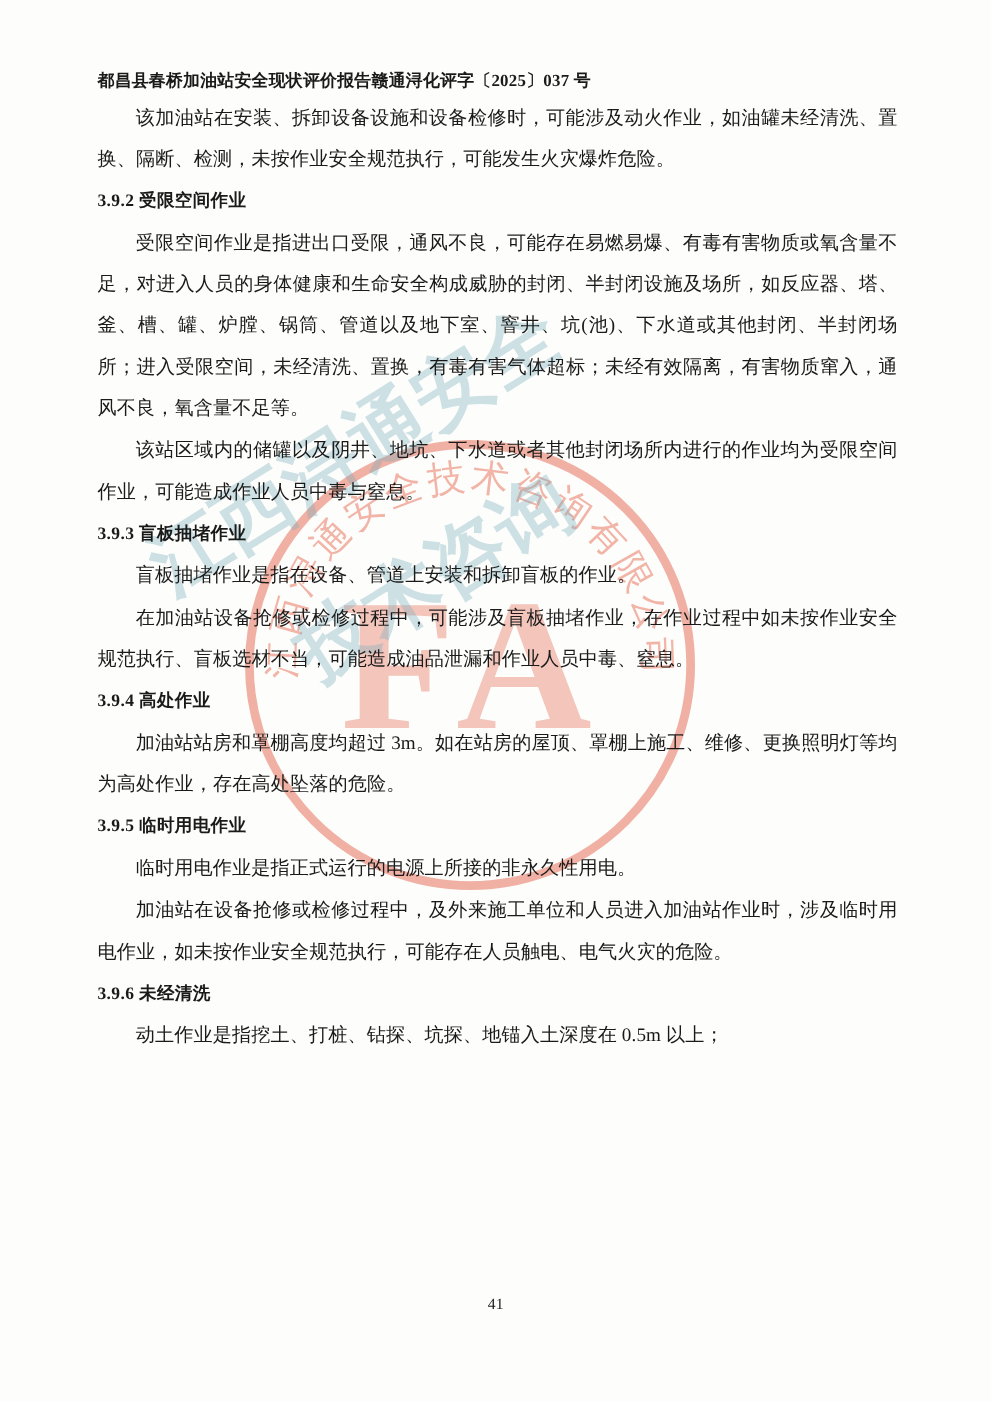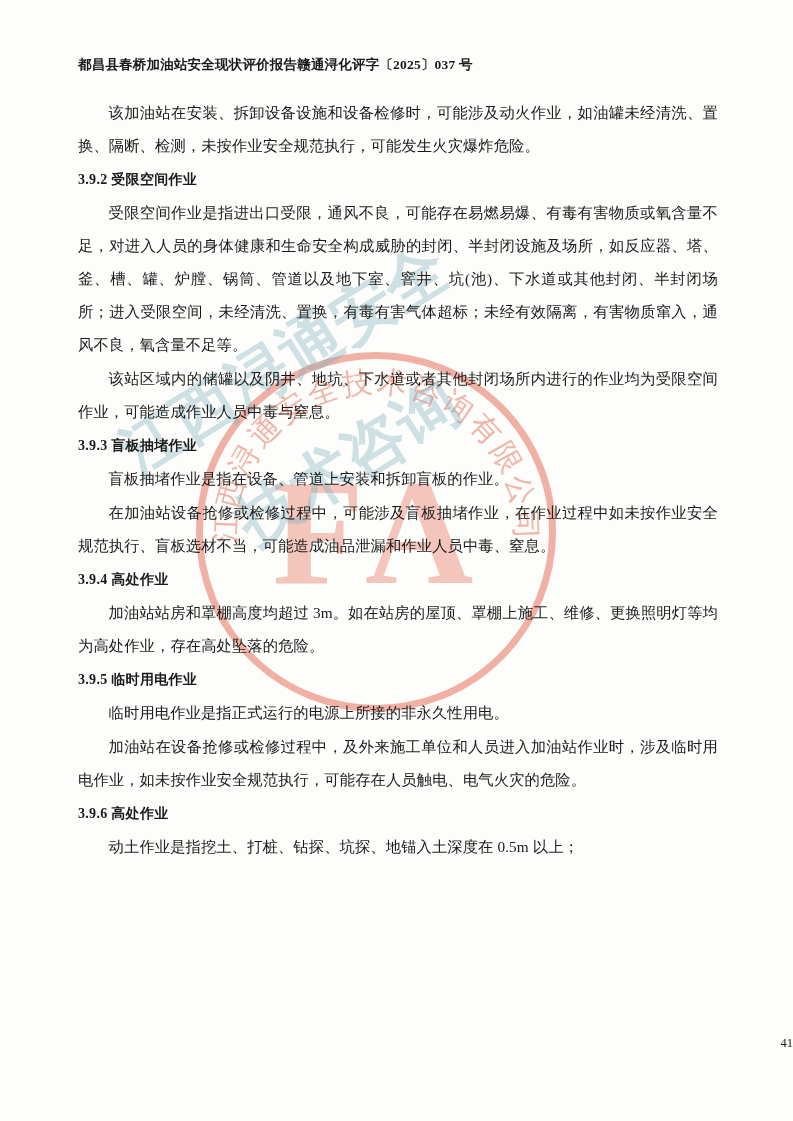--- a/index.html
+++ b/index.html
@@ -27,21 +27,21 @@
     display: flex;
     justify-content: flex-start;
     align-items: baseline;
     font-size: 13.5px;
     font-weight: bold;
     letter-spacing: 0.2px;
     padding-bottom: 4px;
   }
   .header .hdr-left { white-space: nowrap; }
   .header .hdr-right { white-space: nowrap; }
-  .body-block { margin-top: 18px; }
+  .body-block { }
   p.para {
     margin: 0 0 1px 0;
     font-size: 15.3px;
     line-height: 33px;
     text-align: justify;
     text-justify: inter-ideograph;
     text-indent: 2em;
     letter-spacing: 0.1px;
   }
   h3.heading {
@@ -50,21 +50,21 @@
     line-height: 33px;
     font-weight: bold;
     text-indent: 0;
     letter-spacing: 0.3px;
   }
   .pagenum {
     position: absolute;
     left: 0;
     right: 0;
     top: 1036px;
-    text-align: right;
+    text-align: center;
     font-size: 12.5px;
     z-index: 3;
   }
   
   .watermark {
     position: absolute;
     left: 0;
     top: 0;
     width: 793px;
     height: 1121px;
@@ -161,21 +161,21 @@
       <p class="para">受限空间作业是指进出口受限，通风不良，可能存在易燃易爆、有毒有害物质或氧含量不足，对进入人员的身体健康和生命安全构成威胁的封闭、半封闭设施及场所，如反应器、塔、釜、槽、罐、炉膛、锅筒、管道以及地下室、窨井、坑(池)、下水道或其他封闭、半封闭场所；进入受限空间，未经清洗、置换，有毒有害气体超标；未经有效隔离，有害物质窜入，通风不良，氧含量不足等。</p>
       <p class="para">该站区域内的储罐以及阴井、地坑、下水道或者其他封闭场所内进行的作业均为受限空间作业，可能造成作业人员中毒与窒息。</p>
       <h3 class="heading">3.9.3 盲板抽堵作业</h3>
       <p class="para">盲板抽堵作业是指在设备、管道上安装和拆卸盲板的作业。</p>
       <p class="para">在加油站设备抢修或检修过程中，可能涉及盲板抽堵作业，在作业过程中如未按作业安全规范执行、盲板选材不当，可能造成油品泄漏和作业人员中毒、窒息。</p>
       <h3 class="heading">3.9.4 高处作业</h3>
       <p class="para">加油站站房和罩棚高度均超过 3m。如在站房的屋顶、罩棚上施工、维修、更换照明灯等均为高处作业，存在高处坠落的危险。</p>
       <h3 class="heading">3.9.5 临时用电作业</h3>
       <p class="para">临时用电作业是指正式运行的电源上所接的非永久性用电。</p>
       <p class="para">加油站在设备抢修或检修过程中，及外来施工单位和人员进入加油站作业时，涉及临时用电作业，如未按作业安全规范执行，可能存在人员触电、电气火灾的危险。</p>
-      <h3 class="heading">3.9.6 高处作业</h3>
+      <h3 class="heading">3.9.6 未经清洗</h3>
       <p class="para">动土作业是指挖土、打桩、钻探、坑探、地锚入土深度在 0.5m 以上；</p>
     </div>
 
   </div>
 
   <div class="pagenum">41</div>
 
 </div>
 
 </body></html>

